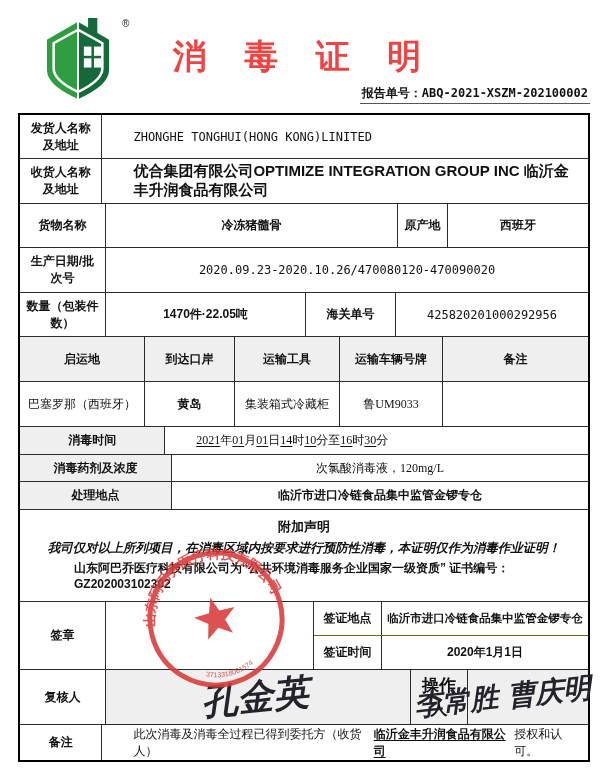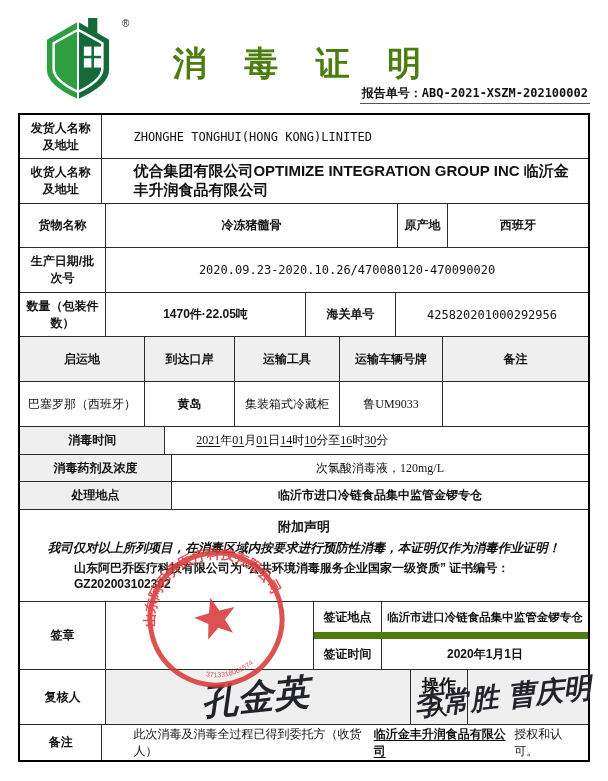--- a/index.html
+++ b/index.html
@@ -3,21 +3,21 @@
 <meta charset="utf-8">
 <style>
   html,body{margin:0;padding:0;background:#fff;}
   .page{position:relative;width:608px;height:781px;background:#fff;overflow:hidden;
         font-family:"Liberation Sans","DejaVu Sans",sans-serif;color:#111;}
   
   .header{position:relative;height:113px;}
   .logo{position:absolute;left:36px;top:14px;width:84px;height:92px;}
   .reg-mark{position:absolute;left:122px;top:18px;font-size:10px;color:#222;}
   .doc-title{position:absolute;left:0;right:0;top:34px;text-align:center;
-             font-size:34px;font-weight:bold;letter-spacing:14px;color:#4d7c0f;margin-top:7px;}
+             font-size:34px;font-weight:bold;letter-spacing:14px;color:#ef4444;}
   .report-line{position:absolute;right:18px;bottom:9px;font-size:12px;
                border-bottom:1px solid #555;padding:0 2px 1px 2px;}
   .report-line .lab{font-weight:bold;}
   .report-line .val{font-family:"DejaVu Sans Mono","Liberation Mono",monospace;font-weight:bold;}
   
   .tbl{position:relative;margin-left:18px;width:572px;border:2px solid #000;
        box-sizing:border-box;font-size:12px;}
   .tr{display:flex;border-bottom:1px solid #2b2b2b;box-sizing:border-box;}
   .tr:last-child{border-bottom:none;}
   .td{border-right:1px solid #2b2b2b;box-sizing:border-box;display:flex;
@@ -33,21 +33,21 @@
   u{text-underline-offset:2px;}
   
   .stmt{flex-direction:column;justify-content:space-between;align-items:stretch;
         padding:8px 14px 10px 14px;}
   .stmt .t{text-align:center;font-weight:bold;font-size:13px;}
   .stmt .l1{text-align:center;font-weight:bold;font-size:12.5px;font-style:italic;}
   .stmt .l2{text-align:left;font-weight:bold;font-size:12px;padding-left:40px;}
   
   .subcol{flex-direction:column;align-items:stretch;padding:0;}
   .subrow{display:flex;flex:1;}
-  .subrow.first{border-bottom:7px solid #4d7c0f;}
+  .subrow.first{border-bottom:1px solid #4d7c0f;}
   
   .handsig{display:inline-block;font-weight:bold;color:#23232b;
            transform:rotate(-6deg) skewX(-14deg);white-space:nowrap;
            font-family:"DejaVu Sans",sans-serif;}
   .sig-reviewer{font-size:36px;}
   .sig-operator{font-size:28px;margin-left:-46px;}
   
   .stamp{position:absolute;left:118px;top:426px;width:156px;height:156px;
          z-index:6;pointer-events:none;opacity:.88;}
 </style>

